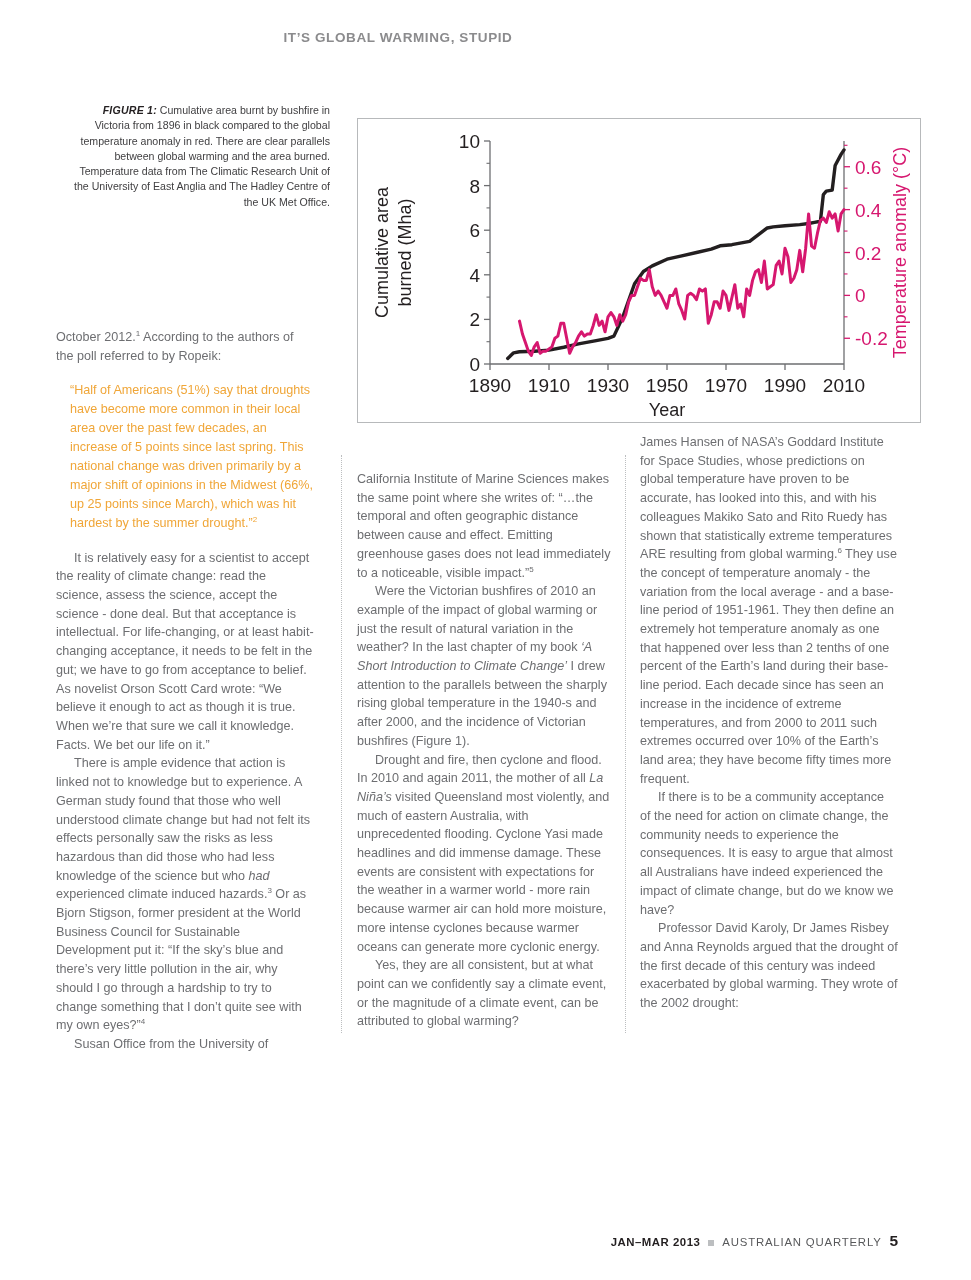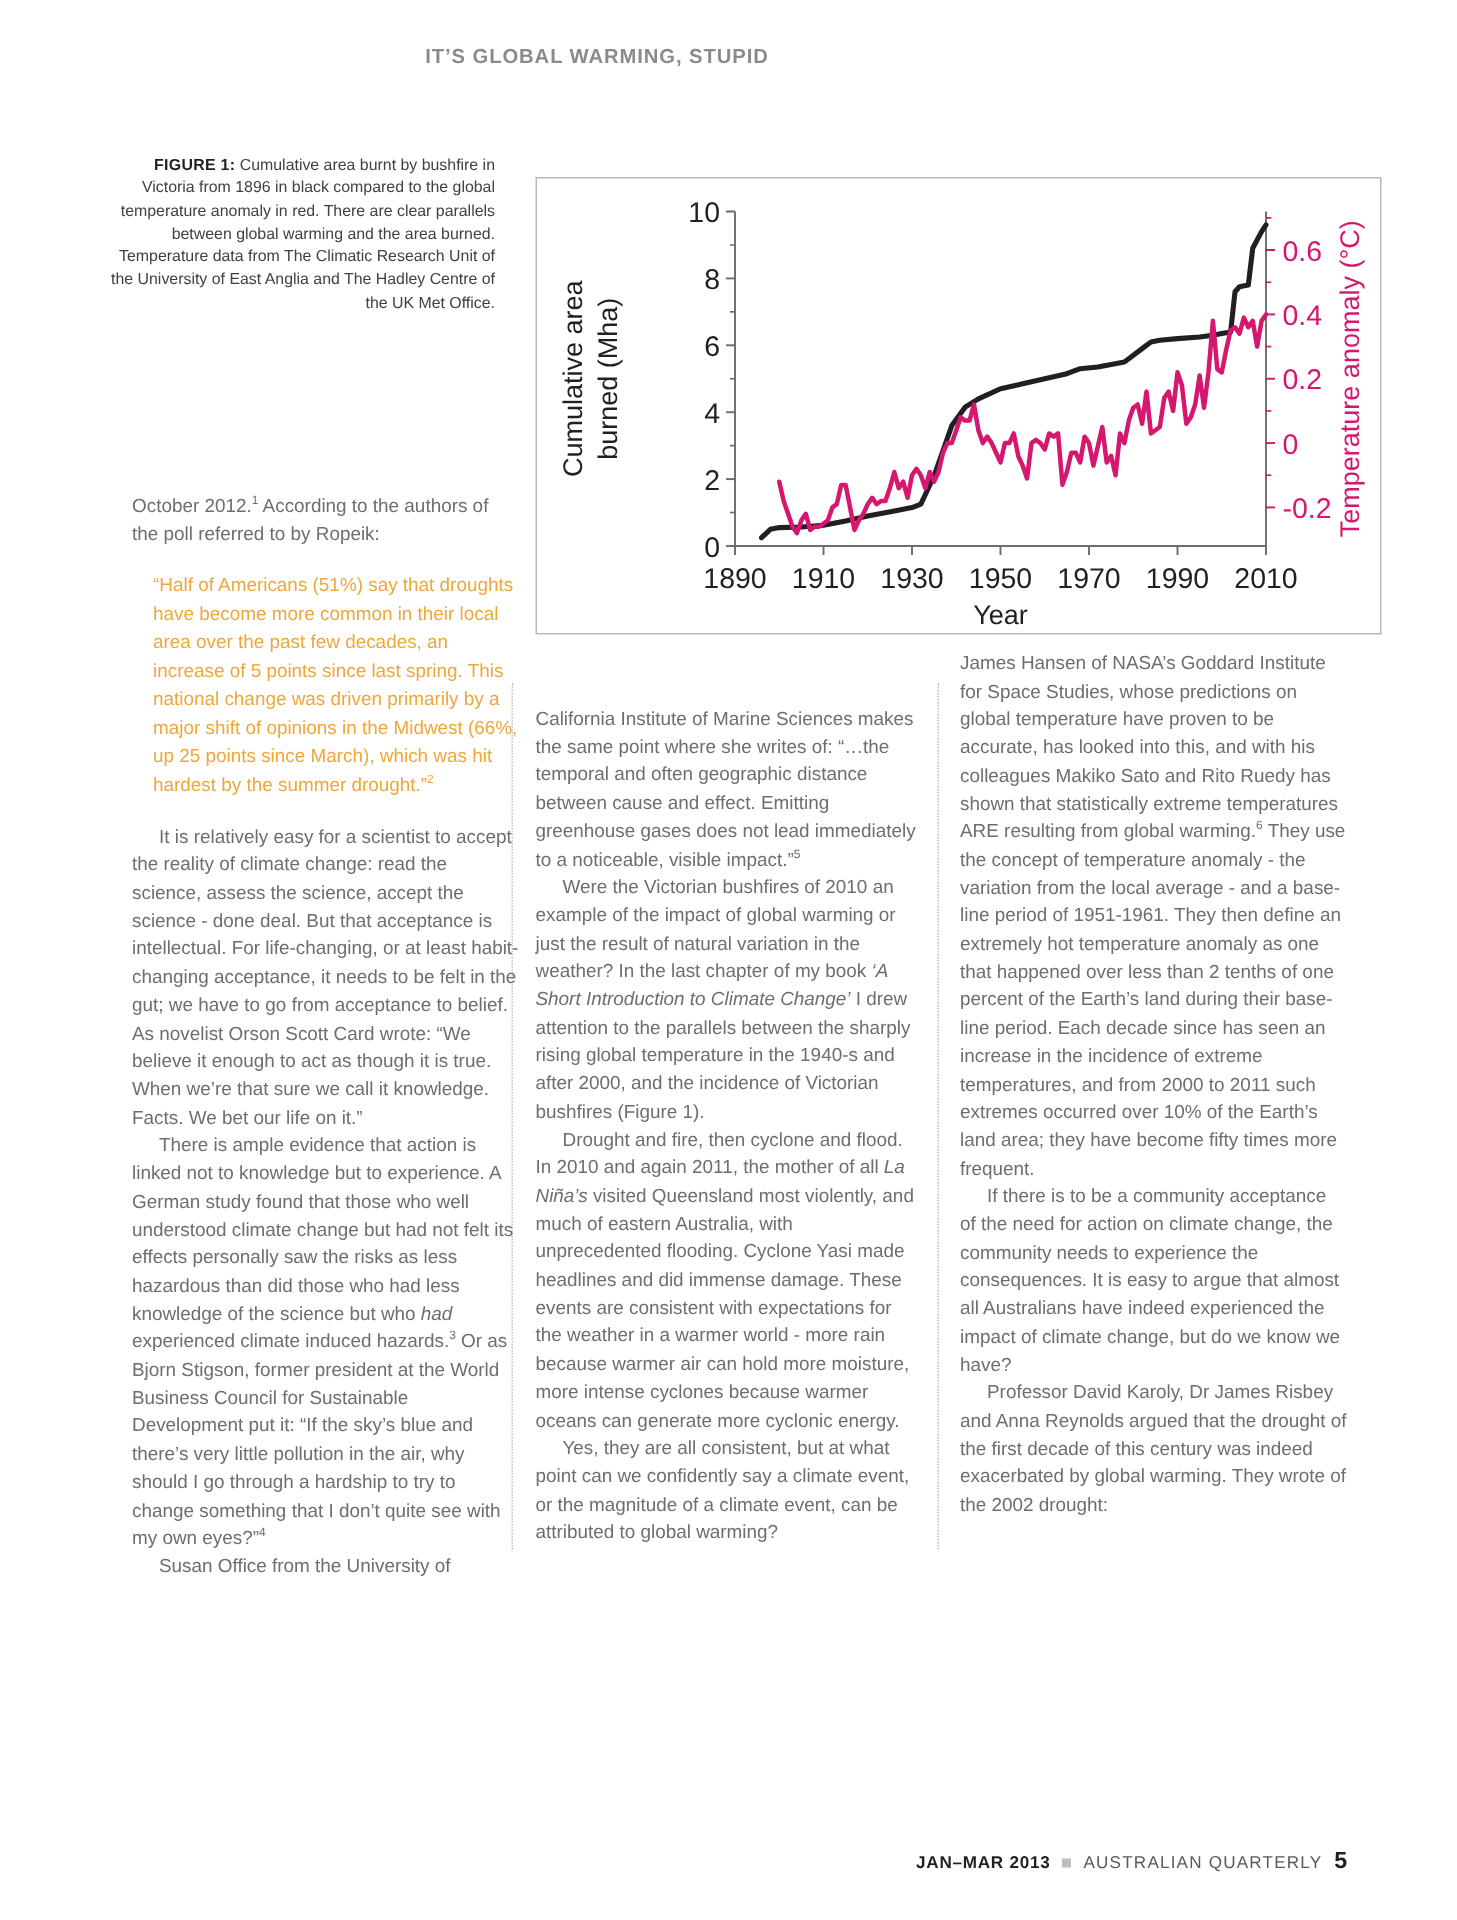--- a/index.html
+++ b/index.html
@@ -37,20 +37,21 @@
     width: 258px;
     text-align: right;
     font-size: 10.6px;
     line-height: 15.3px;
     color: #414042;
   }
   #figure-caption .fig-label {
     font-weight: bold;
     color: #231f20;
     letter-spacing: 0.2px;
+    font-style: italic;
   }
 
   
   #figure-box {
     position: absolute;
     left: 357px;
     top: 118px;
     width: 564px;
     height: 305px;
     border: 1px solid #b7b9bb;
@@ -61,21 +62,21 @@
 
   
   .col {
     position: absolute;
     width: 258px;
     font-size: 12.6px;
     line-height: 18.7px;
     color: #6d6e71;
     text-align: left;
   }
-  #col-left  { left: 88px;  top: 328px; }
+  #col-left  { left: 56px;  top: 328px; }
   #col-mid   { left: 357px; top: 455px; margin-top: 15px; }
   #col-right { left: 640px; top: 433px; }
 
   .col p { margin: 0; }
   .col p.indent { text-indent: 18px; }
   .col p.pull {
     color: #f0a638;
     margin: 16px 0 16px 14px;
     width: 244px;
     line-height: 18.9px;

